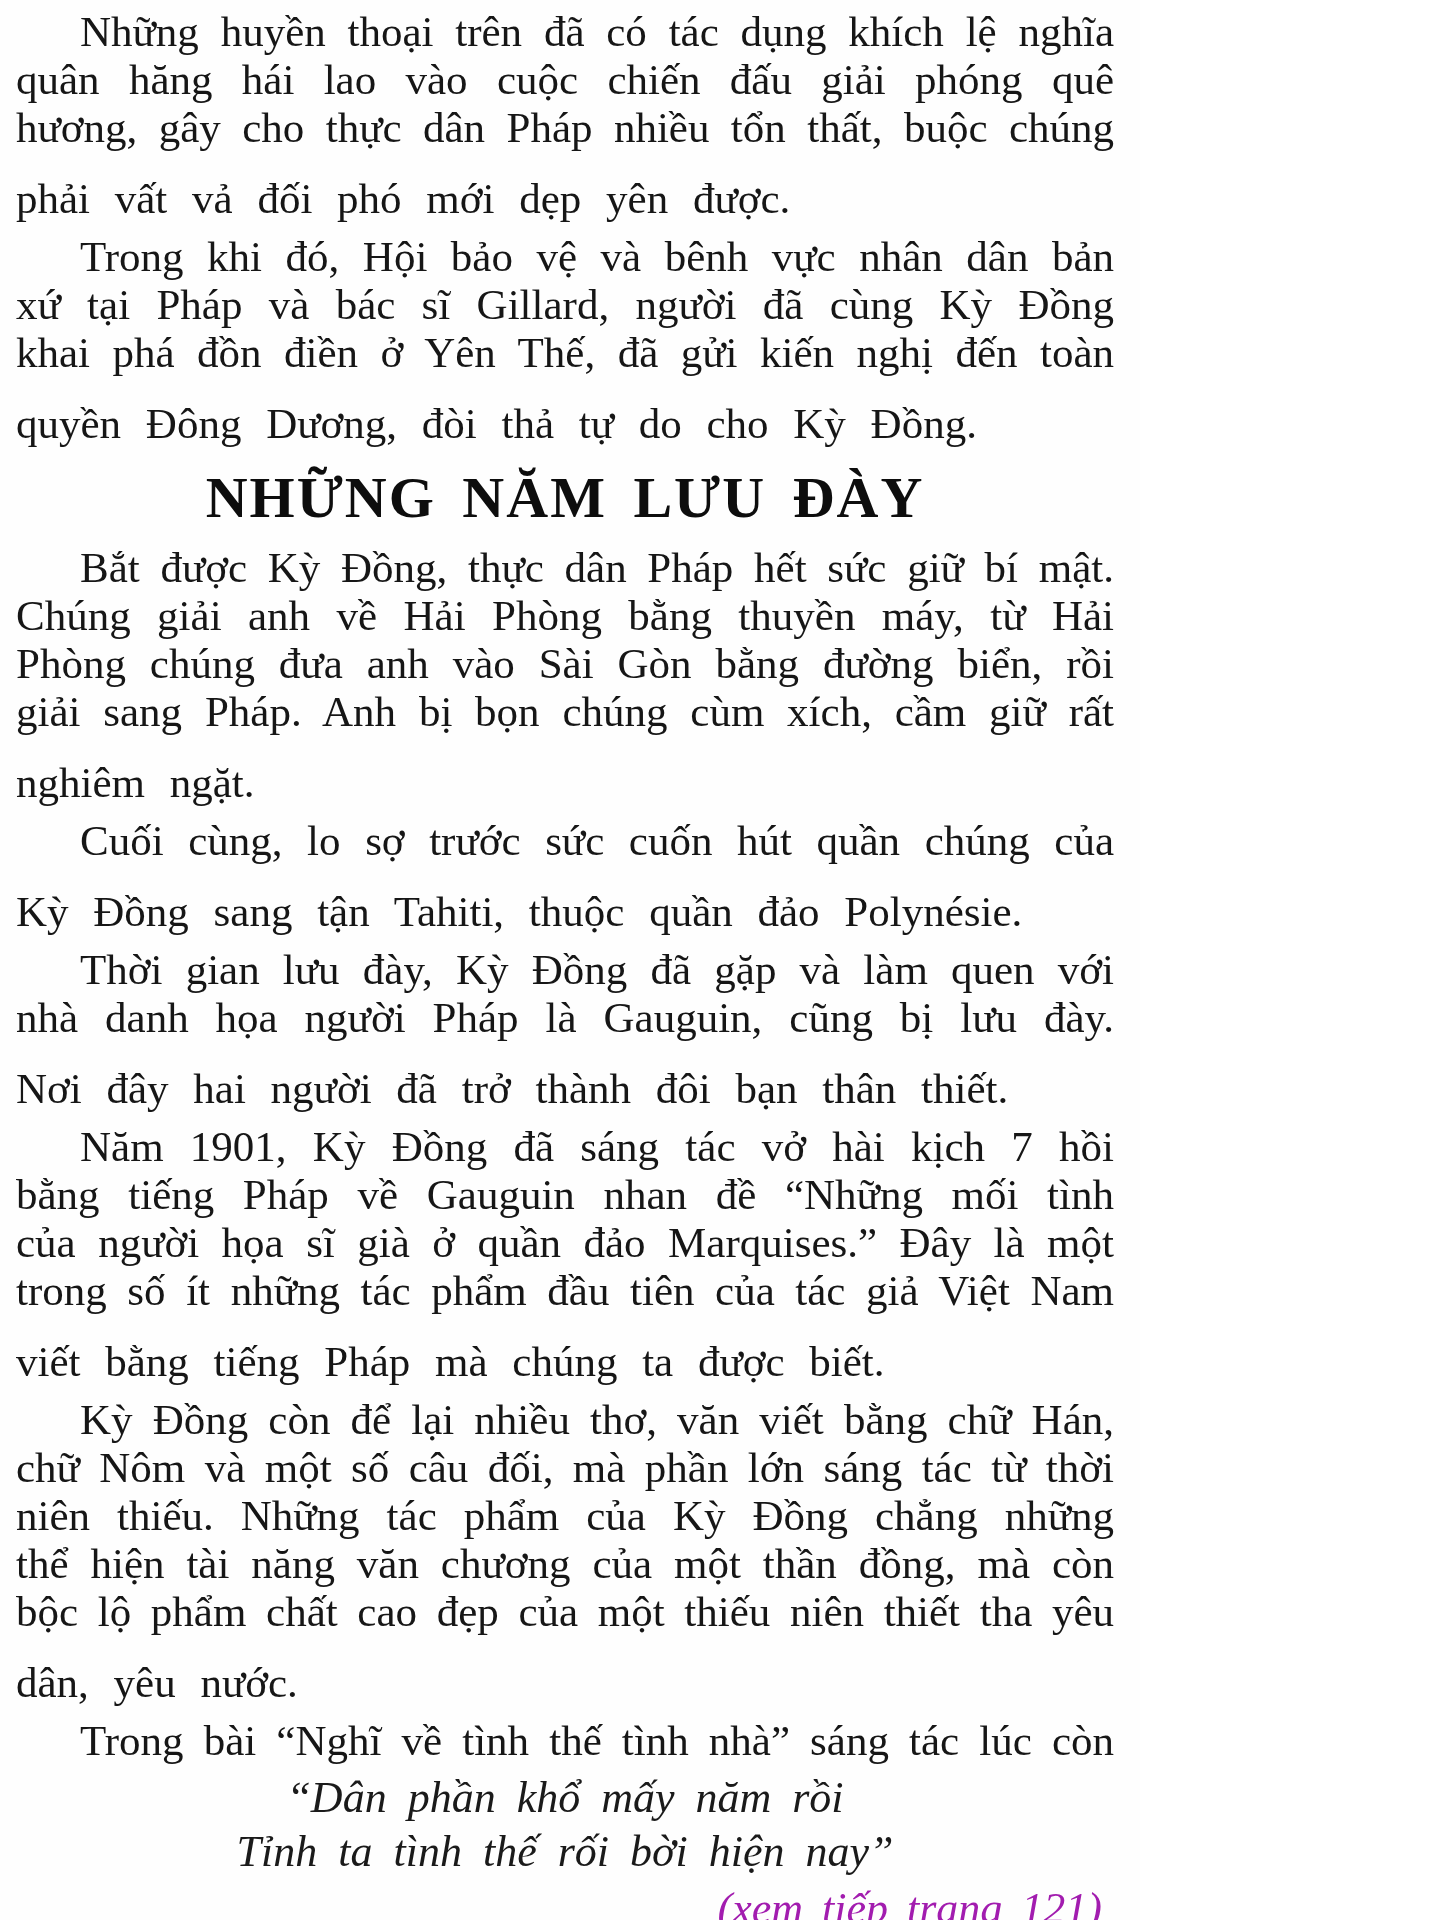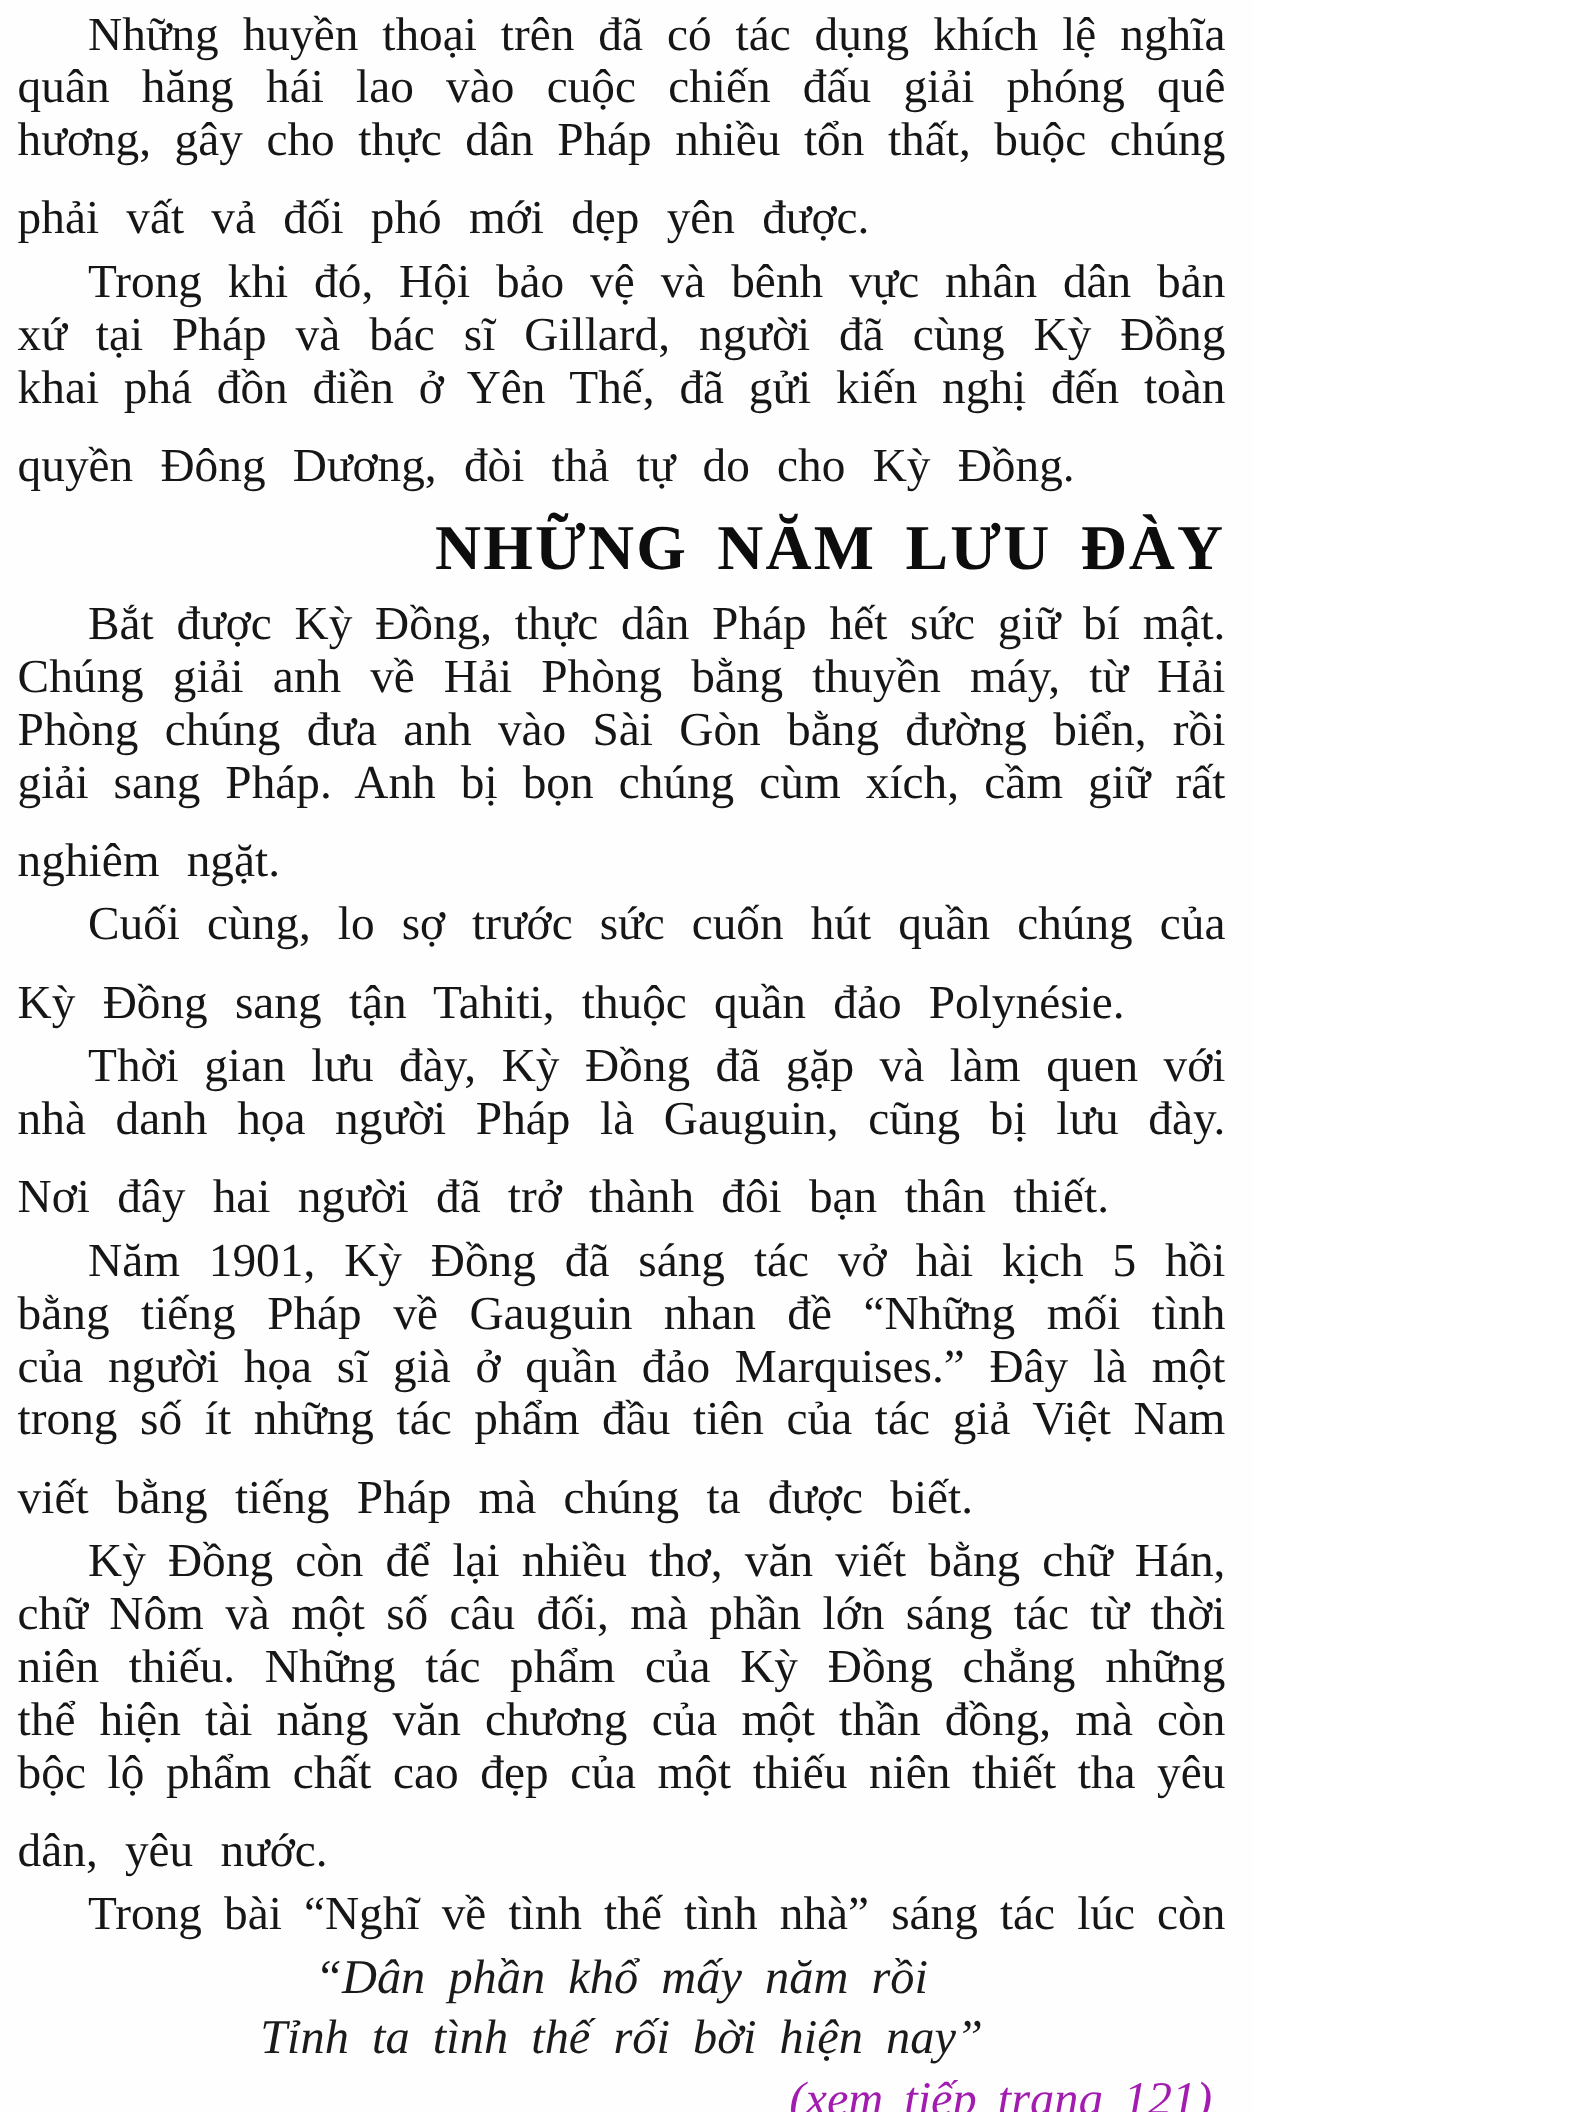--- a/index.html
+++ b/index.html
@@ -37,21 +37,21 @@
     text-align: left;
     text-align-last: left;
     word-spacing: 14px;
     margin-top: 23px;
   }
   .heading {
     margin: 18px 0 14px 0;
     font-size: 58px;
     line-height: 64px;
     font-weight: 700;
-    text-align: right;
+    text-align: center;
     letter-spacing: 2px;
     color: #0d0d0d;
     word-spacing: 10px;
   }
   .verse { margin-top: 6px; }
   .verse-line {
     font-size: 44px;
     line-height: 54px;
     font-style: italic;
     text-align: center;
@@ -103,21 +103,21 @@
     <div class="line last">Kỳ Đồng sang tận Tahiti, thuộc quần đảo Polynésie.</div>
   </div>
 
   <div class="para">
     <div class="line just indent">Thời gian lưu đày, Kỳ Đồng đã gặp và làm quen với</div>
     <div class="line just">nhà danh họa người Pháp là Gauguin, cũng bị lưu đày.</div>
     <div class="line last">Nơi đây hai người đã trở thành đôi bạn thân thiết.</div>
   </div>
 
   <div class="para">
-    <div class="line just indent">Năm 1901, Kỳ Đồng đã sáng tác vở hài kịch 5 hồi</div>
+    <div class="line just indent">Năm 1901, Kỳ Đồng đã sáng tác vở hài kịch 7 hồi</div>
     <div class="line just">bằng tiếng Pháp về Gauguin nhan đề “Những mối tình</div>
     <div class="line just">của người họa sĩ già ở quần đảo Marquises.” Đây là một</div>
     <div class="line just">trong số ít những tác phẩm đầu tiên của tác giả Việt Nam</div>
     <div class="line last">viết bằng tiếng Pháp mà chúng ta được biết.</div>
   </div>
 
   <div class="para">
     <div class="line just indent">Kỳ Đồng còn để lại nhiều thơ, văn viết bằng chữ Hán,</div>
     <div class="line just">chữ Nôm và một số câu đối, mà phần lớn sáng tác từ thời</div>
     <div class="line just">niên thiếu. Những tác phẩm của Kỳ Đồng chẳng những</div>

